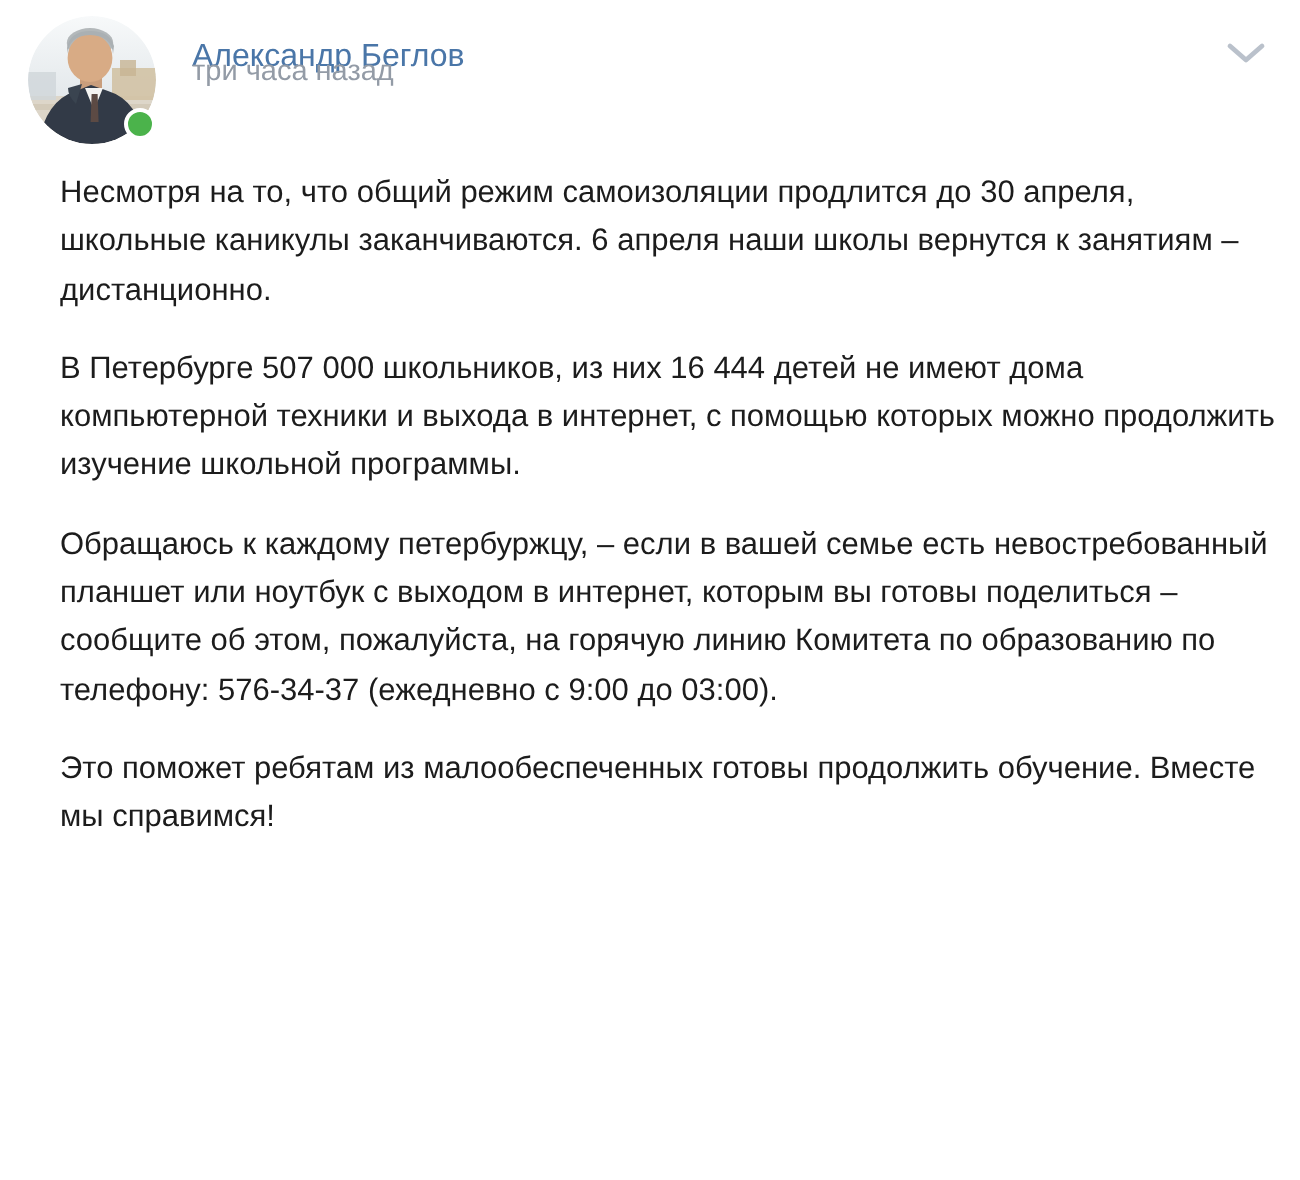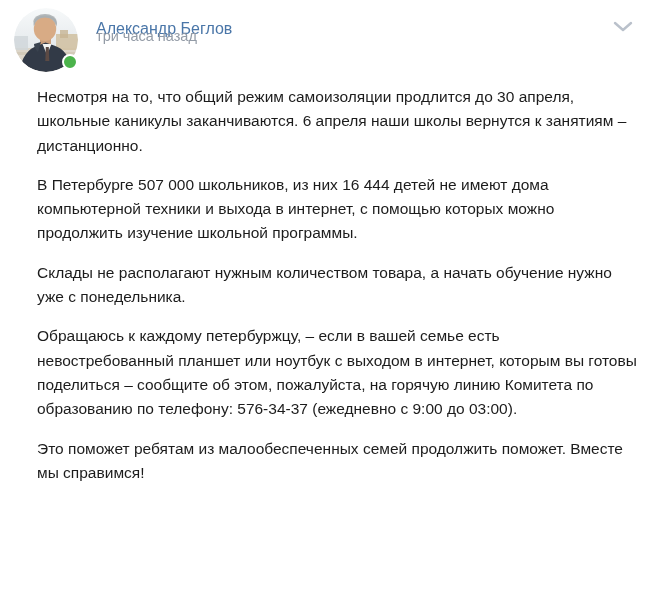--- a/index.html
+++ b/index.html
@@ -35,22 +35,22 @@
   }
   .menu-btn {
     position: absolute; right: 14px; top: 17px;
     width: 26px; height: 20px;
     background: none; border: none; padding: 3px 3px; cursor: pointer;
   }
   .menu-btn svg { display: block; }
 
   
   .post-text {
-    padding: 13px 12px 0 17px;
-    font-size: 15.5px; line-height: 24.3px; color: #1c1c1c; margin-left: 20px;
+    padding: 13px 12px 0 30px;
+    font-size: 15.5px; line-height: 24.3px; color: #1c1c1c;
   }
   .post-text p { margin: 0 0 15px 0; }
 </style>
 </head>
 <body>
 
 <div class="post">
 
   <div class="post-header">
 
@@ -93,18 +93,17 @@
       <svg width="20" height="12" viewBox="0 0 20 12">
         <path d="M2 2 L10 9 L18 2" fill="none" stroke="#bac1cb" stroke-width="2.4" stroke-linecap="round" stroke-linejoin="round"></path>
       </svg>
     </button>
 
   </div>
 
   <div class="post-text">
     <p>Несмотря на то, что общий режим самоизоляции продлится до 30 апреля, школьные каникулы заканчиваются. 6 апреля наши школы вернутся к занятиям – дистанционно.</p>
     <p>В Петербурге 507 000 школьников, из них 16 444 детей не имеют дома компьютерной техники и выхода в интернет, с помощью которых можно продолжить изучение школьной программы.</p>
-    <p>Склады не располагают нужным количеством товара, а начать обучение нужно уже с понедельника.</p>
     <p>Обращаюсь к каждому петербуржцу, – если в вашей семье есть невостребованный планшет или ноутбук с выходом в интернет, которым вы готовы поделиться – сообщите об этом, пожалуйста, на горячую линию Комитета по образованию по телефону: 576-34-37 (ежедневно с 9:00 до 03:00).</p>
-    <p>Это поможет ребятам из малообеспеченных семей продолжить поможет. Вместе мы справимся!</p>
+    <p>Это поможет ребятам из малообеспеченных готовы продолжить обучение. Вместе мы справимся!</p>
   </div>
 
 </div>
 
 </body></html>

